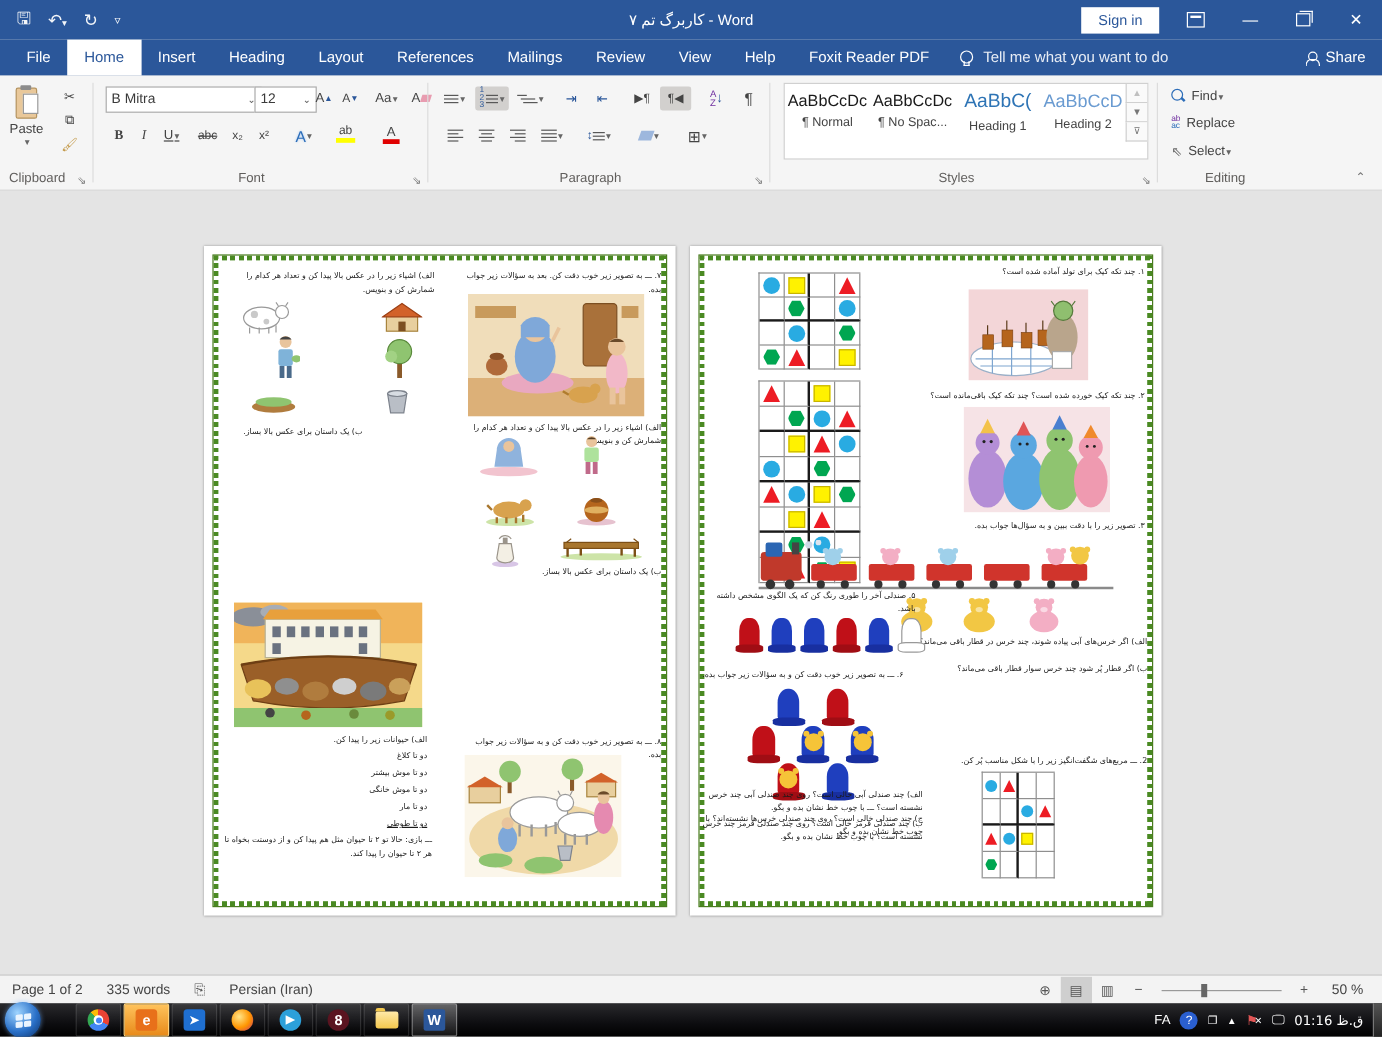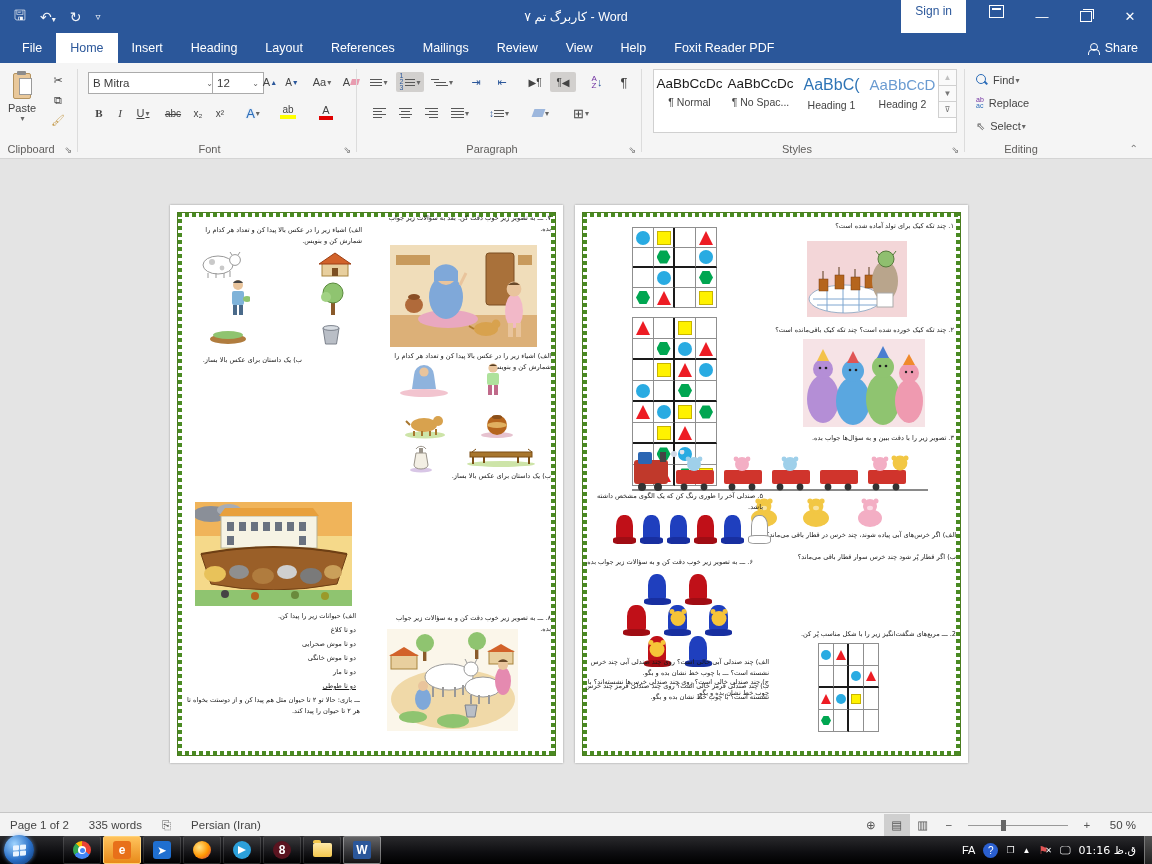--- a/index.html
+++ b/index.html
@@ -5,21 +5,21 @@
   html,body{margin:0;padding:0}
   body{width:1152px;height:864px;position:relative;overflow:hidden;
        font-family:"Liberation Sans",sans-serif;background:#e4e4e4;-webkit-font-smoothing:antialiased}
   .abs{position:absolute}
 
   
   #titlebar{position:absolute;left:0;top:0;width:1152px;height:33px;background:#2b579a;color:#fff;display:flex;align-items:center}
   .qat{display:flex;align-items:center;gap:14px;margin-left:14px;font-size:14px}
   .qat .ic{cursor:default;color:#fff;opacity:.95}
   #title-text{position:absolute;left:0;right:0;text-align:center;font-size:12.5px;color:#fff;pointer-events:none}
-  .tb-right{position:absolute;right:0;top:0;height:33px;display:flex;}
+  .tb-right{position:absolute;right:0;top:0;height:33px;display:flex;align-items:center}
   .signin{background:#fff;color:#2b579a;font-size:12px;padding:4px 14px;margin-right:16px;cursor:pointer}
   .ribbonopts{width:26px;height:20px;margin-right:10px;display:flex;align-items:center;justify-content:center;border:1px solid rgba(255,255,255,.0)}
   .ribbonopts .box{width:13px;height:11px;border:1px solid #fff;position:relative}
   .ribbonopts .box:before{content:"";position:absolute;left:2px;right:2px;top:2px;height:2px;background:#fff}
   .wbtn{width:44px;height:33px;display:flex;align-items:center;justify-content:center;font-size:13px;color:#fff;cursor:pointer}
   .restore-glyph{width:10px;height:9px;border:1px solid #fff;position:relative}
   .restore-glyph:before{content:"";position:absolute;left:2px;top:-3px;width:10px;height:9px;border:1px solid #fff;border-left:none;border-bottom:none}
 
   
   #tabrow{position:absolute;left:0;top:33px;width:1152px;height:30px;background:#2b579a;display:flex;align-items:stretch;color:#fff;font-size:12.5px}
@@ -142,20 +142,24 @@
   <div class="tab active">Home</div>
   <div class="tab">Insert</div>
   <div class="tab">Heading</div>
   <div class="tab">Layout</div>
   <div class="tab">References</div>
   <div class="tab">Mailings</div>
   <div class="tab">Review</div>
   <div class="tab">View</div>
   <div class="tab">Help</div>
   <div class="tab">Foxit Reader PDF</div>
+  <div class="tellme">
+    <span class="bulb"></span>
+    <span>Tell me what you want to do</span>
+  </div>
 </div>
 <div class="share">
   <span class="person"></span>
   <span>Share</span>
 </div>
 
 <div id="ribbon">
 
   <div class="rgroup" style="left:0;width:76px">
     <div class="bigbtn" style="position:absolute;left:8px;top:8px">
@@ -731,21 +735,21 @@
       </div>
 
     <div class="ptxt" style="left:8px;top:452px;width:186px">الف) چند صندلی آبی خالی است؟ روی چند صندلی آبی چند خرس نشسته است؟ ـــ با چوب خط نشان بده و بگو.</div>
     <div class="ptxt" style="left:8px;top:476px;width:186px">ب)    چند صندلی قرمز خالی است؟ روی چند صندلی قرمز چند خرس نشسته است؟ با چوب خط نشان بده و بگو.</div>
     <div class="ptxt" style="left:8px;top:472px;width:186px">ج)    چند صندلی خالی است؟ روی چند صندلی خرس‌ها نشسته‌اند؟ با چوب خط نشان بده و بگو.</div>
   </div>
 
   <div class="page" style="left:170px">
     <div class="pborder"></div>
 
-    <div class="ptxt" style="right:12px;top:8px;width:170px">۷.    ـــ به تصویر زیر خوب دقت کن. بعد به سؤالات زیر جواب بده.</div>
+    <div class="ptxt" style="right:12px;top:20px;width:170px">۷.    ـــ به تصویر زیر خوب دقت کن. بعد به سؤالات زیر جواب بده.</div>
     <div class="ptxt" style="left:12px;top:20px;width:180px">الف) اشیاء زیر را در عکس بالا پیدا کن و تعداد هر کدام را شمارش کن و بنویس.</div>
 
     <svg class="abs" style="left:220px;top:40px" width="147" height="102">
       <rect width="147" height="102" fill="#f0ddba"></rect>
       <rect y="70" width="147" height="32" fill="#dcb078"></rect>
       <rect x="96" y="8" width="28" height="52" rx="3" fill="#a9713a" stroke="#7c4f22"></rect>
       <rect x="6" y="10" width="34" height="10" fill="#c89a5c"></rect>
         <rect x="128" y="10" width="14" height="10" fill="#c89a5c"></rect>
       <ellipse cx="58" cy="74" rx="30" ry="9" fill="#e9a8c0"></ellipse>
       <ellipse cx="56" cy="52" rx="17" ry="22" fill="#7fa8d9"></ellipse>
@@ -870,21 +874,21 @@
       <ellipse cx="116" cy="74" rx="11" ry="8" fill="#7a7a7a"></ellipse>
         <ellipse cx="138" cy="70" rx="9" ry="7" fill="#caa05a"></ellipse>
       <circle cx="30" cy="92" r="4" fill="#444"></circle>
         <circle cx="60" cy="94" r="4" fill="#b5651d"></circle>
         <circle cx="100" cy="93" r="4" fill="#6a8a3c"></circle>
         <circle cx="130" cy="94" r="4" fill="#9a9a2a"></circle>
     </svg>
 
     <div class="ptxt" style="left:60px;top:406px;width:126px">الف) حیوانات زیر را پیدا کن.</div>
     <div class="ptxt" style="left:12px;top:420px;width:174px">دو تا کلاغ</div>
-    <div class="ptxt" style="left:12px;top:434px;width:174px">دو تا موش صحرایی</div>
+    <div class="ptxt" style="left:12px;top:434px;width:174px">دو تا موش بیشتر</div>
     <div class="ptxt" style="left:12px;top:448px;width:174px">دو تا موش خانگی</div>
     <div class="ptxt" style="left:12px;top:462px;width:174px">دو تا مار</div>
     <div class="ptxt" style="left:12px;top:476px;width:174px;text-decoration:underline">دو تا طوطی</div>
     <div class="ptxt" style="left:12px;top:490px;width:178px">ـــ بازی: حالا تو ۲ تا حیوان مثل هم پیدا کن و از دوستت بخواه تا هر ۲ تا حیوان را پیدا کند.</div>
 
     <div class="ptxt" style="right:12px;top:408px;width:156px">۸.    ـــ به تصویر زیر خوب دقت کن و به سؤالات زیر جواب بده.</div>
     <svg class="abs" style="left:217px;top:424px" width="131" height="102">
       <rect width="131" height="102" fill="#fbf6ea"></rect>
       <ellipse cx="66" cy="70" rx="62" ry="30" fill="#f0d9a8"></ellipse>
       <rect x="4" y="26" width="26" height="14" fill="#e8cf9e" stroke="#a8843e"></rect>

